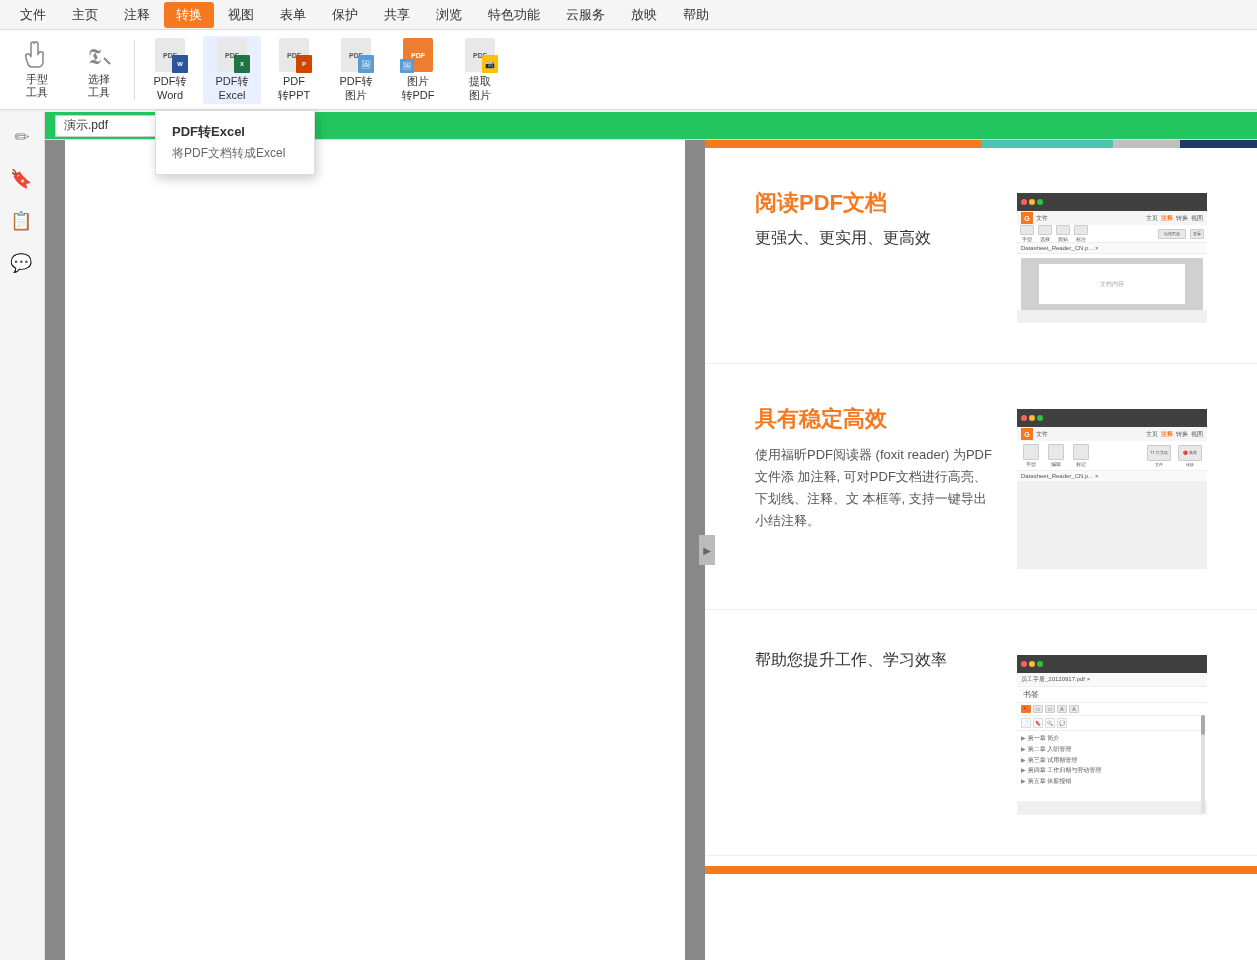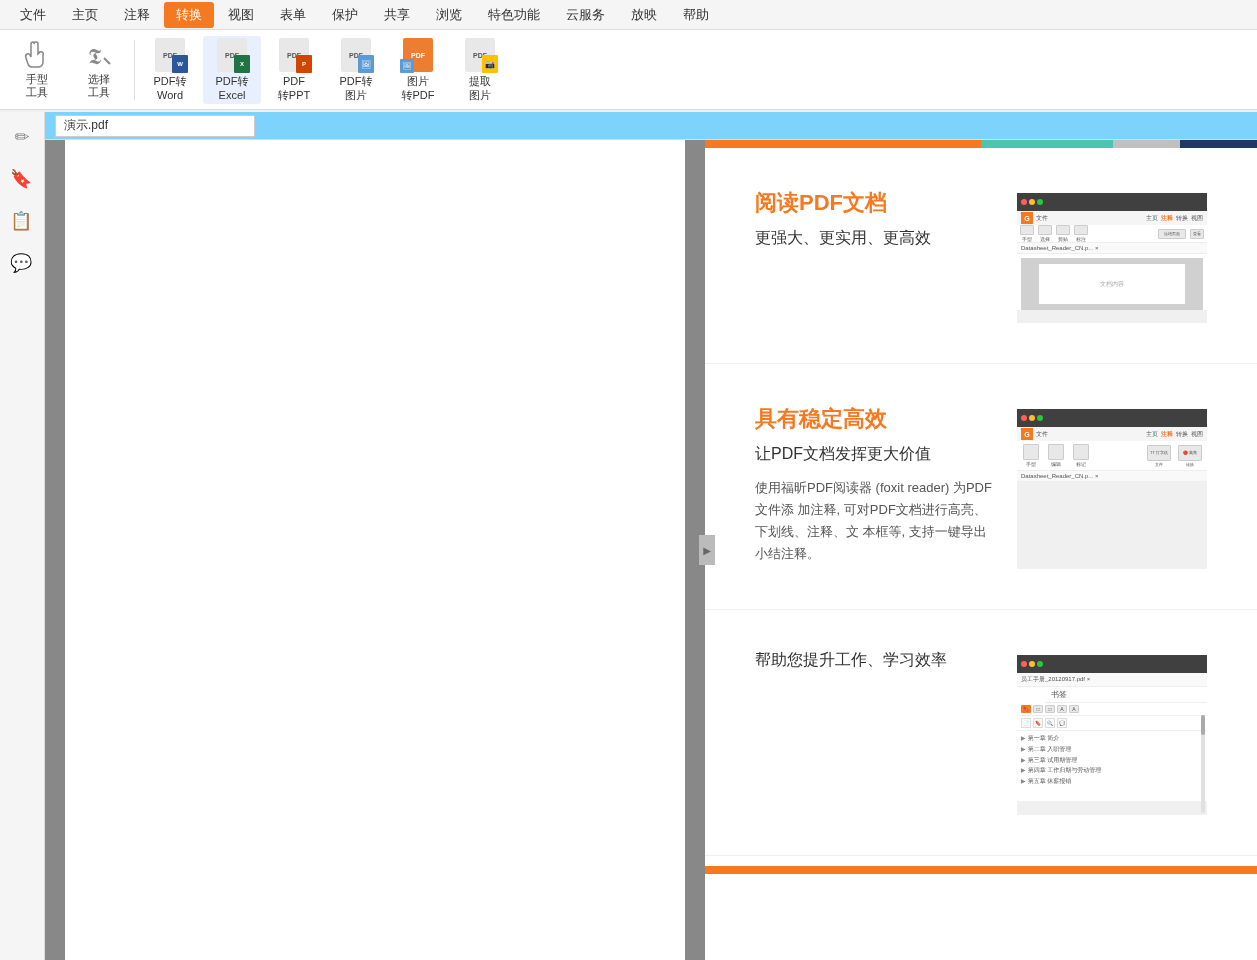--- a/index.html
+++ b/index.html
@@ -123,21 +123,21 @@
       font-size: 18px;
     }
 
     
     .address-bar {
       position: absolute;
       top: 112px;
       left: 45px;
       right: 0;
       height: 28px;
-      background: #7dd3fc;
+      background: #22c55e;
       border-bottom: 1px solid #ddd;
       display: flex;
       align-items: center;
       padding: 0 10px;
     }
     .address-input {
       background: white;
       border: 1px solid #ccc;
       padding: 2px 8px;
       font-size: 12px;
@@ -368,20 +368,24 @@
           <span style="font-size:7px;color:#555;font-weight:bold;">PDF</span>
         </div>
         <div style="position:absolute;right:0;bottom:0;width:16px;height:18px;background:#ffc000;border-radius:1px;display:flex;align-items:center;justify-content:center;">
           <span style="font-size:8px;">📷</span>
         </div>
       </div>
     </div>
     <div class="label">提取<br>图片</div>
   </div>
 
+  <div class="tooltip-popup">
+    <div class="tooltip-title">PDF转Excel</div>
+    <div class="tooltip-desc">将PDF文档转成Excel</div>
+  </div>
 </div>
 
 <div class="left-sidebar">
   <div class="sidebar-icon">✏</div>
   <div class="sidebar-icon">🔖</div>
   <div class="sidebar-icon">📋</div>
   <div class="sidebar-icon">💬</div>
 </div>
 
 <div class="address-bar">
@@ -455,21 +459,20 @@
           <div style="background:#d0d0d0;height:52px;margin:4px;display:flex;align-items:center;justify-content:center;">
             <div style="background:white;width:80%;height:40px;display:flex;align-items:center;justify-content:center;font-size:6px;color:#aaa;">文档内容</div>
           </div>
         </div>
       </div>
     </div>
 
     <div class="pdf-section">
       <div class="section-text">
         <div class="section-title">具有稳定高效</div>
-        <div class="section-subtitle">让PDF文档发挥更大价值</div>
         <div class="section-body">使用福昕PDF阅读器 (foxit reader) 为PDF文件添
 加注释, 可对PDF文档进行高亮、下划线、注释、文
 本框等, 支持一键导出小结注释。</div>
       </div>
 
       <div class="mini-app" style="height:160px;margin-top:5px;">
         <div class="mini-app-header">
           <div class="mini-circle" style="background:#ff5f57;"></div>
           <div class="mini-circle" style="background:#febc2e;"></div>
           <div class="mini-circle" style="background:#28c840;"></div>
@@ -517,21 +520,21 @@
       </div>
 
       <div class="mini-app" style="height:160px;margin-top:5px;">
         <div class="mini-app-header">
           <div class="mini-circle" style="background:#ff5f57;"></div>
           <div class="mini-circle" style="background:#febc2e;"></div>
           <div class="mini-circle" style="background:#28c840;"></div>
         </div>
         <div style="background:white;">
           <div style="font-size:6px;color:#555;padding:2px 4px;background:#f9f9f9;border-bottom:1px solid #eee;">员工手册_20120917.pdf ×</div>
-          <div style="font-size:8px;color:#555;padding:2px 6px;border-bottom:1px solid #eee;margin-left:28px;">书签</div>
+          <div style="font-size:8px;color:#555;padding:2px 6px;border-bottom:1px solid #eee;">书签</div>
 
           <div style="display:flex;padding:2px 4px;gap:2px;border-bottom:1px solid #eee;">
             <div style="width:10px;height:8px;background:#f47920;border-radius:1px;font-size:5px;color:white;display:flex;align-items:center;justify-content:center;">🔖</div>
             <div style="width:10px;height:8px;background:#e8e8e8;border:1px solid #ccc;border-radius:1px;font-size:5px;color:#555;display:flex;align-items:center;justify-content:center;">□</div>
             <div style="width:10px;height:8px;background:#e8e8e8;border:1px solid #ccc;border-radius:1px;font-size:5px;color:#555;display:flex;align-items:center;justify-content:center;">□</div>
             <div style="width:10px;height:8px;background:#e8e8e8;border:1px solid #ccc;border-radius:1px;font-size:5px;color:#555;display:flex;align-items:center;justify-content:center;">A</div>
             <div style="width:10px;height:8px;background:#e8e8e8;border:1px solid #ccc;border-radius:1px;font-size:5px;color:#555;display:flex;align-items:center;justify-content:center;">A</div>
           </div>
 
           <div style="display:flex;padding:2px 4px;gap:2px;border-bottom:1px solid #eee;align-items:center;">

